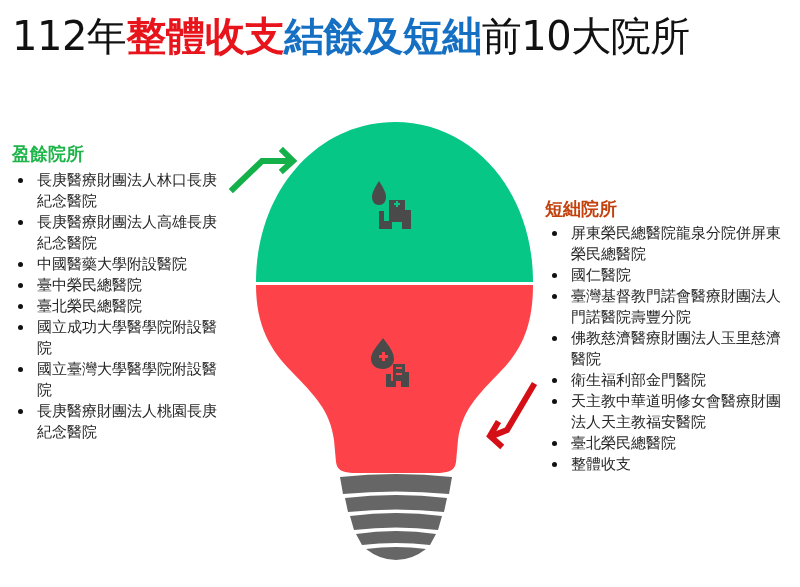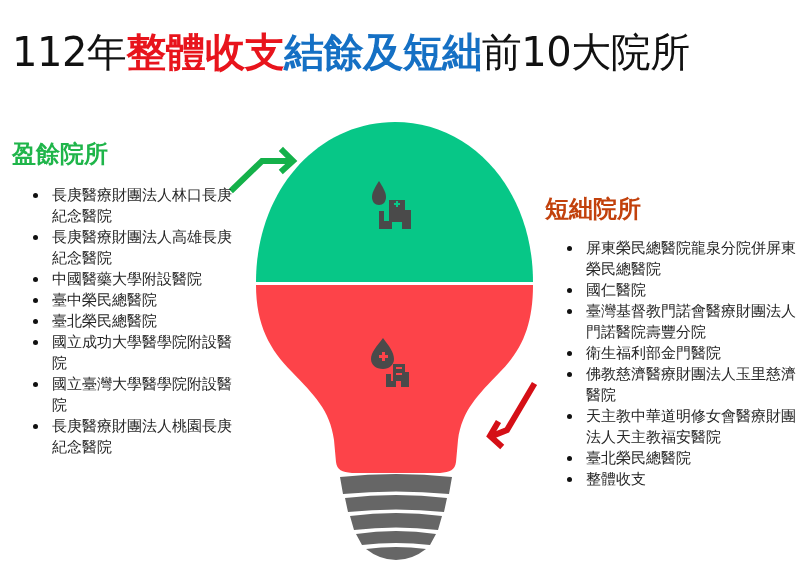--- a/index.html
+++ b/index.html
@@ -11,45 +11,45 @@
       width: 800px;
       height: 587px;
       position: relative;
       overflow: hidden;
       font-family: "DejaVu Sans", "Liberation Sans", sans-serif;
       color: #222222;
     }
     .title {
       position: absolute;
       left: 12px;
-      top: 26px;
+      top: 10px;
       font-size: 40px;
       line-height: 52px;
       white-space: nowrap;
       letter-spacing: -0.5px;
       color: #111111;
       font-weight: normal;
     }
     .title .red { color: #e8141c; font-weight: bold; }
     .title .blue { color: #1570c4; font-weight: bold; }
 
     .section-heading {
       position: absolute;
-      font-size: 24px;
+      font-size: 18px;
       line-height: 26px;
       font-weight: bold;
       white-space: nowrap;
     }
     .heading-surplus { left: 12px; top: 141px; color: #1fb54a; }
     .heading-deficit { left: 545px; top: 196px; color: #c2410c; }
 
     ul.hosp-list {
       position: absolute;
       list-style: none;
-      margin: 15px;
+      margin: 0;
       padding: 0;
       font-size: 15px;
       line-height: 21px;
       color: #262626;
     }
     ul.hosp-list li {
       position: relative;
       padding-left: 26px;
     }
     ul.hosp-list li::before {
@@ -135,18 +135,18 @@
   <li>國立成功大學醫學院附設醫院</li>
   <li>國立臺灣大學醫學院附設醫院</li>
   <li>長庚醫療財團法人桃園長庚紀念醫院</li>
 </ul>
 
 <div class="section-heading heading-deficit">短絀院所</div>
 <ul class="hosp-list list-deficit">
   <li>屏東榮民總醫院龍泉分院併屏東榮民總醫院</li>
   <li>國仁醫院</li>
   <li>臺灣基督教門諾會醫療財團法人門諾醫院壽豐分院</li>
+  <li>佛教慈濟醫療財團法人玉里慈濟醫院</li>
   <li>衛生福利部金門醫院</li>
-  <li>佛教慈濟醫療財團法人玉里慈濟醫院</li>
   <li>天主教中華道明修女會醫療財團法人天主教福安醫院</li>
   <li>臺北榮民總醫院</li>
   <li>整體收支</li>
 </ul>
 
 </body></html>

